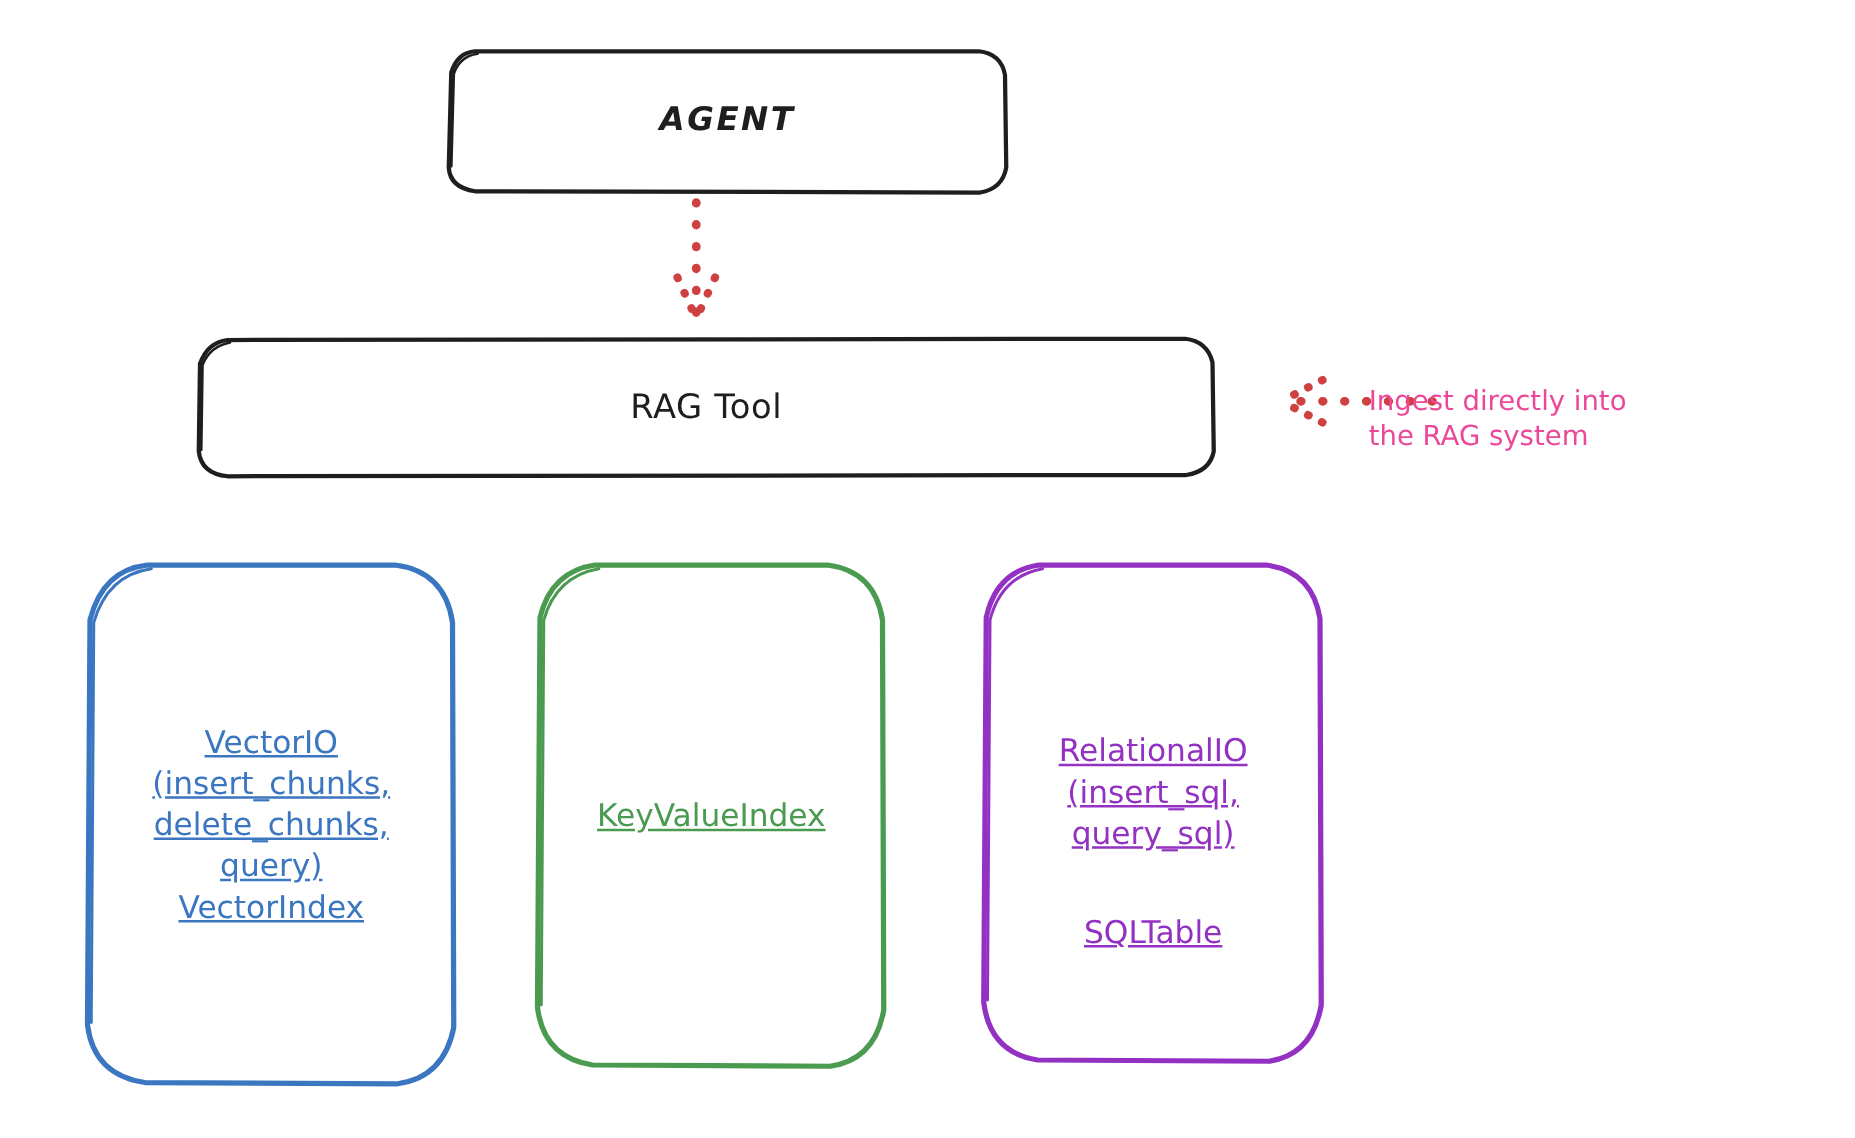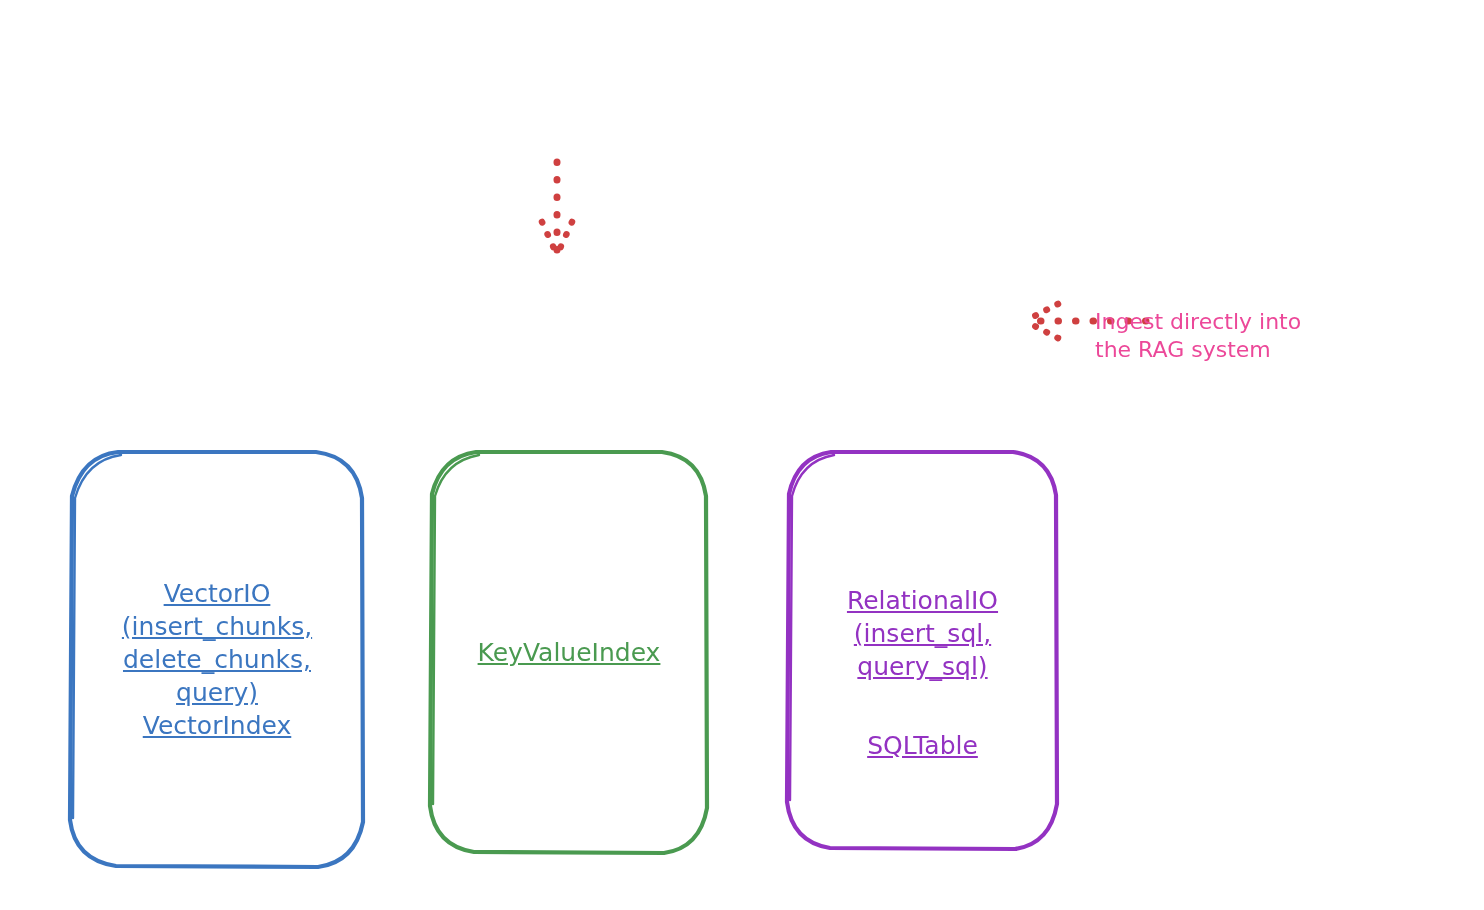--- a/index.html
+++ b/index.html
@@ -92,21 +92,39 @@
   }
   #arrow-down  { position: absolute; left: 512px; top: 160px;  width: 90px;  height: 104px; }
   #arrow-left  { position: absolute; left: 1020px; top: 296px; width: 130px; height: 50px; }
   #arrow-down svg, #arrow-left svg { display: block; overflow: visible; }
 </style>
 </head>
 <body>
 
 <div id="canvas">
 
+  <div class="node" id="agent-box">
+    <svg class="frame" viewBox="0 0 452 118" preserveAspectRatio="none">
+      <path d="M24 3 Q10 4 5 20 L3 96 Q4 112 24 115 L428 116 Q446 113 449 96 L448 22 Q445 5 427 3 Z" fill="#ffffff" stroke="#1e1e1e" stroke-width="3.4" stroke-linecap="round" stroke-linejoin="round"></path>
+      <path d="M26 5 Q12 7 7 21 L5 95" fill="none" stroke="#1e1e1e" stroke-width="2.2" stroke-linecap="round"></path>
+    </svg>
+    <div class="label-stack">
+      <span class="dark-label" id="agent-label">AGENT</span>
+    </div>
+  </div>
 
+  <div class="node" id="rag-box">
+    <svg class="frame" viewBox="0 0 818 114" preserveAspectRatio="none">
+      <path d="M26 3 Q10 5 4 22 L3 92 Q5 110 26 112 L793 111 Q812 108 815 92 L814 21 Q810 4 792 2 Z" fill="#ffffff" stroke="#1e1e1e" stroke-width="3.4" stroke-linecap="round" stroke-linejoin="round"></path>
+      <path d="M28 5 Q12 8 6 23 L5 91" fill="none" stroke="#1e1e1e" stroke-width="2.1" stroke-linecap="round"></path>
+    </svg>
+    <div class="label-stack">
+      <span class="dark-label">RAG Tool</span>
+    </div>
+  </div>
 
   <div id="arrow-down">
     <svg width="90" height="104" viewBox="0 0 90 104">
       <g stroke="#cf4040" stroke-width="7" stroke-linecap="round" fill="none" stroke-dasharray="0.5 17">
         <path d="M45 2 L45 92"></path>
       </g>
       <g stroke="#cf4040" stroke-width="6.5" stroke-linecap="round" fill="none" stroke-dasharray="0.5 13">
         <path d="M30 62 L45 95"></path>
         <path d="M60 62 L45 95"></path>
       </g>

